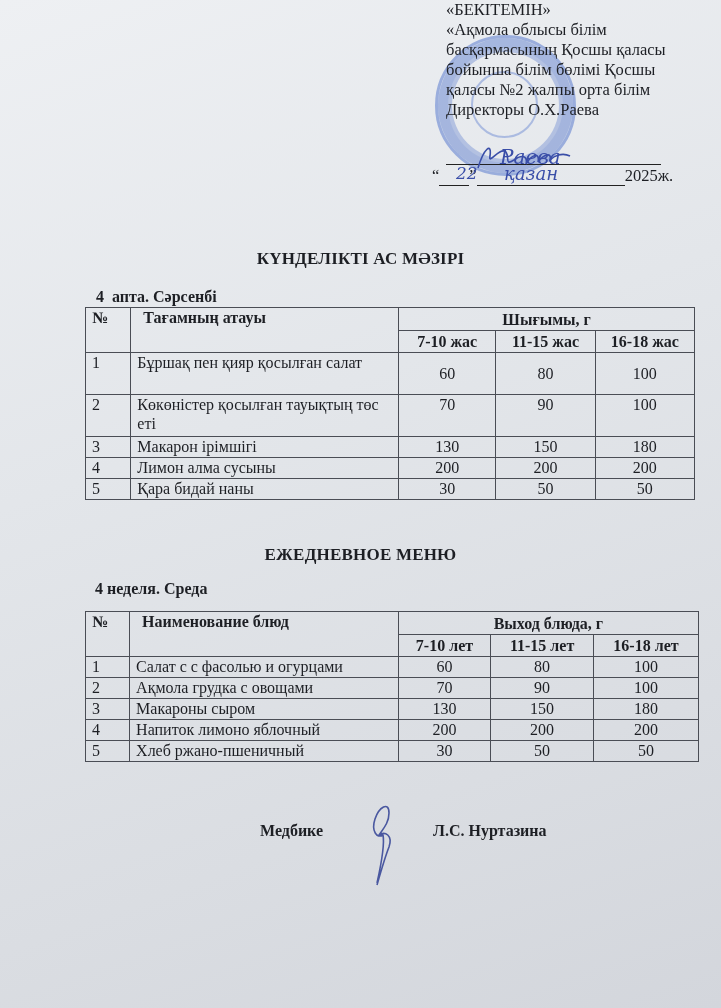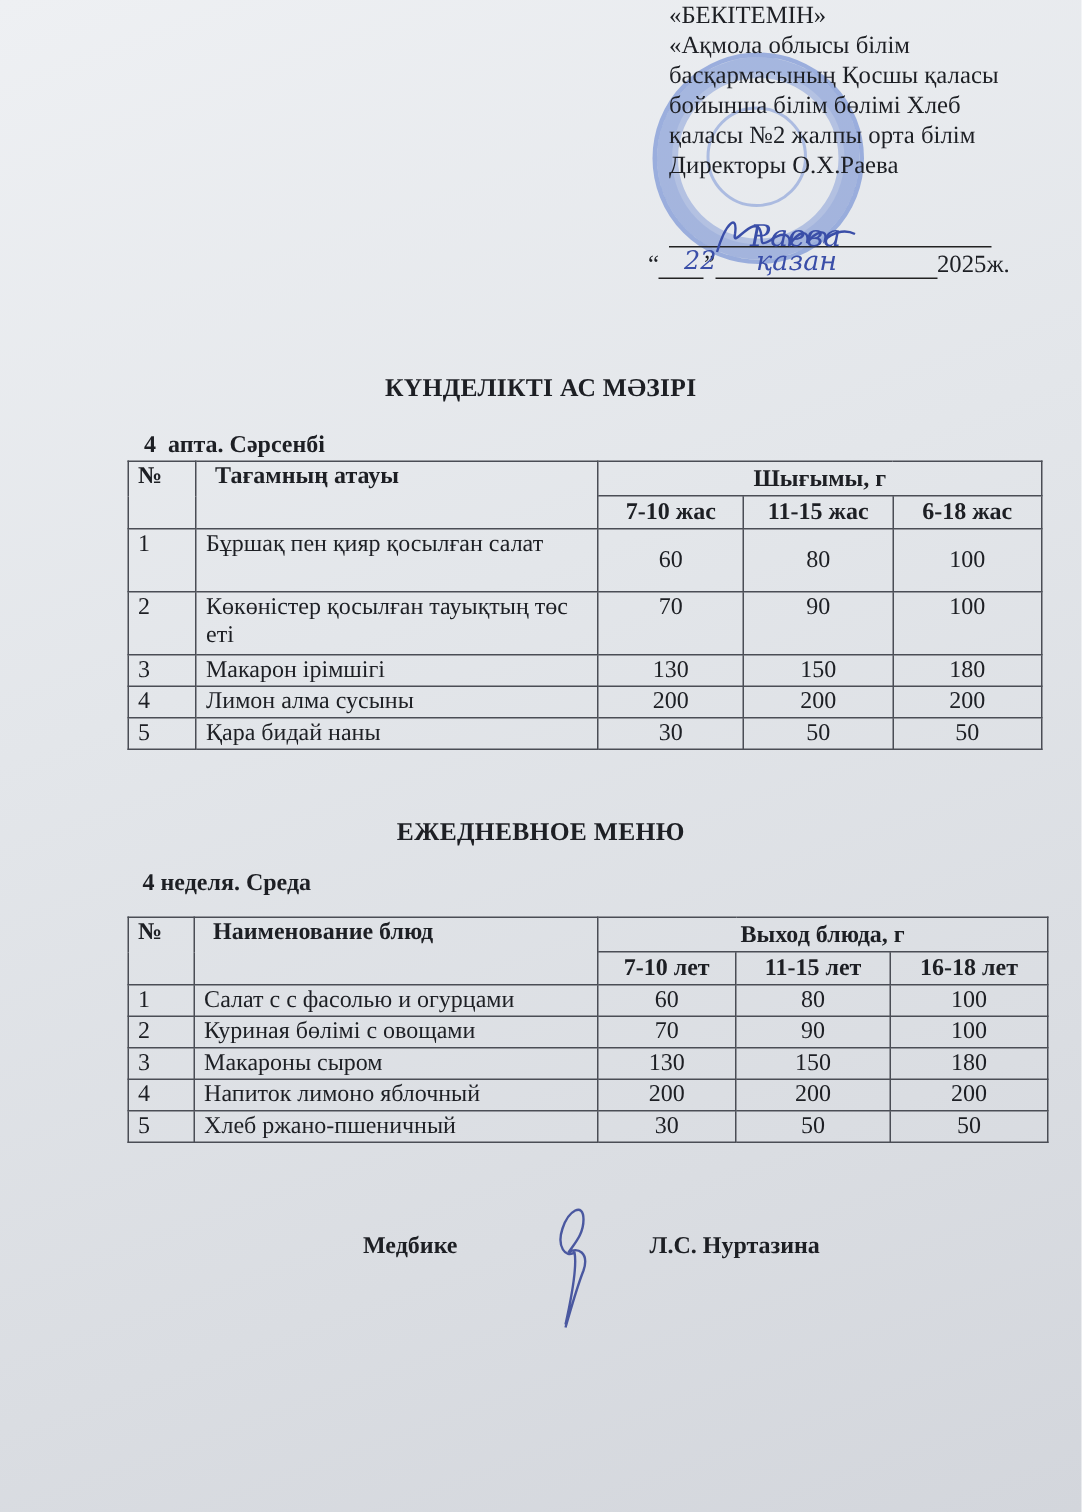--- a/index.html
+++ b/index.html
@@ -124,21 +124,21 @@
 <body>
 
 <div class="stamp">
   <div class="stamp-inner"></div>
 </div>
 
 <div class="approval">
   <div class="line">«БЕКІТЕМІН»</div>
   <div class="line">«Ақмола облысы білім</div>
   <div class="line">басқармасының Қосшы қаласы</div>
-  <div class="line">бойынша білім бөлімі Хлеб</div>
+  <div class="line">бойынша білім бөлімі Қосшы</div>
   <div class="line">қаласы №2 жалпы орта білім</div>
   <div class="line">Директоры  О.Х.Раева</div>
 </div>
 
 <div class="sign-line"></div>
 
 <svg class="signature" style="left:470px; top:138px;" width="110" height="40">
   <path d="M8 30 C 14 10, 22 4, 20 18 C 18 28, 30 8, 36 14 C 40 20, 34 28, 44 22 C 52 16, 58 18, 56 26 C 62 16, 70 14, 68 24 C 74 16, 82 14, 80 22 C 84 18, 92 14, 100 18" stroke="#3a4ea8" stroke-width="1.6" fill="none"></path>
   <text x="30" y="26" font-family="DejaVu Serif, serif" font-style="italic" font-size="20" fill="#3a4ea8">Раева</text>
 </svg>
@@ -165,21 +165,21 @@
   </colgroup>
   <tbody>
       <tr style="height:23px;">
     <th class="left" rowspan="2">№</th>
     <th class="left" rowspan="2" style="padding-left:12px;">Тағамның атауы</th>
     <th colspan="3">Шығымы, г</th>
   </tr>
   <tr style="height:22px;">
     <th>7-10 жас</th>
     <th>11-15  жас</th>
-    <th>6-18 жас</th>
+    <th>16-18 жас</th>
   </tr>
   <tr style="height:42px;">
     <td class="num">1</td>
     <td>Бұршақ пен қияр қосылған салат</td>
     <td class="val" style="vertical-align:middle">60</td>
     <td class="val" style="vertical-align:middle">80</td>
     <td class="val" style="vertical-align:middle">100</td>
   </tr>
   <tr style="height:42px;">
     <td class="num">2</td>
@@ -236,21 +236,21 @@
   </tr>
   <tr style="height:21px;">
     <td class="num">1</td>
     <td>Салат с с фасолью и огурцами</td>
     <td class="val">60</td>
     <td class="val">80</td>
     <td class="val">100</td>
   </tr>
   <tr style="height:21px;">
     <td class="num">2</td>
-    <td>Куриная бөлімі с овощами</td>
+    <td>Ақмола грудка с овощами</td>
     <td class="val">70</td>
     <td class="val">90</td>
     <td class="val">100</td>
   </tr>
   <tr style="height:21px;">
     <td class="num">3</td>
     <td>Макароны сыром</td>
     <td class="val">130</td>
     <td class="val">150</td>
     <td class="val">180</td>
@@ -265,17 +265,17 @@
   <tr style="height:21px;">
     <td class="num">5</td>
     <td>Хлеб ржано-пшеничный</td>
     <td class="val">30</td>
     <td class="val">50</td>
     <td class="val">50</td>
   </tr>
 </tbody>
   </table>
 
-<div class="footer" style="left:242px;text-align:right;">Медбике</div>
+<div class="footer" style="left:260px;text-align:right;">Медбике</div>
 <svg class="signature" style="left:355px; top:795px;" width="50" height="100">
   <path d="M22 88 C 26 70, 30 50, 28 40 C 22 44, 16 36, 20 24 C 24 12, 34 6, 34 18 C 34 28, 28 34, 24 40 C 30 36, 38 40, 34 52 C 30 62, 26 76, 22 90" stroke="#4a58a0" stroke-width="1.6" fill="none"></path>
 </svg>
 <div class="footer" style="left:433px;">Л.С. Нуртазина</div>
 
 </body></html>

